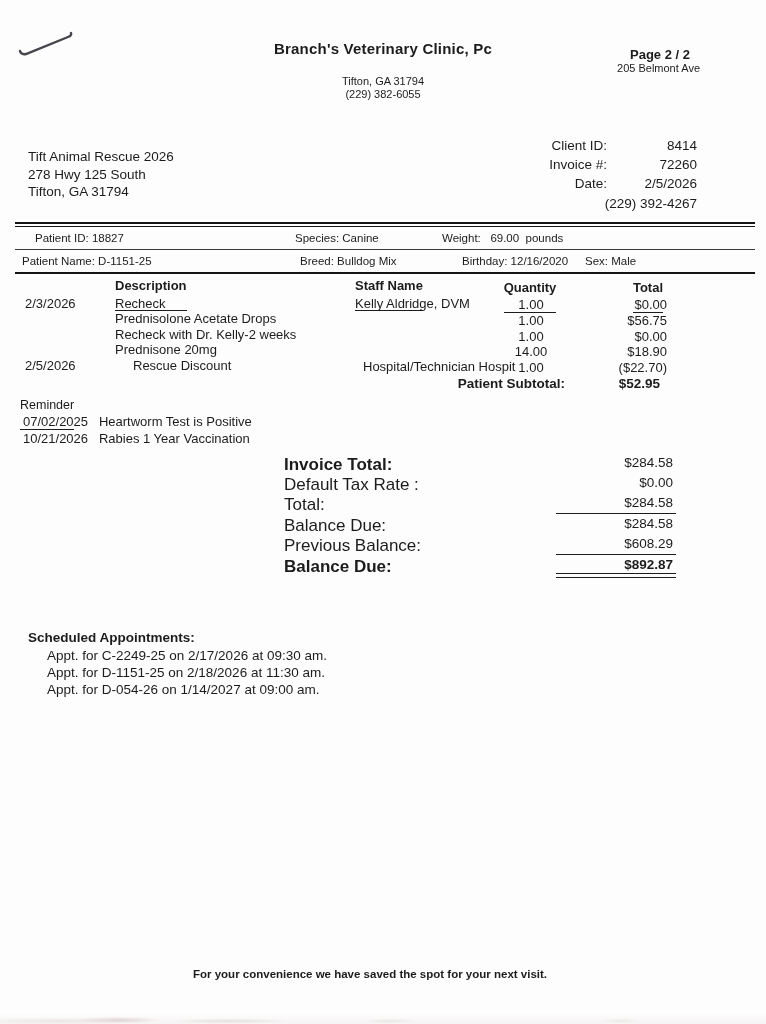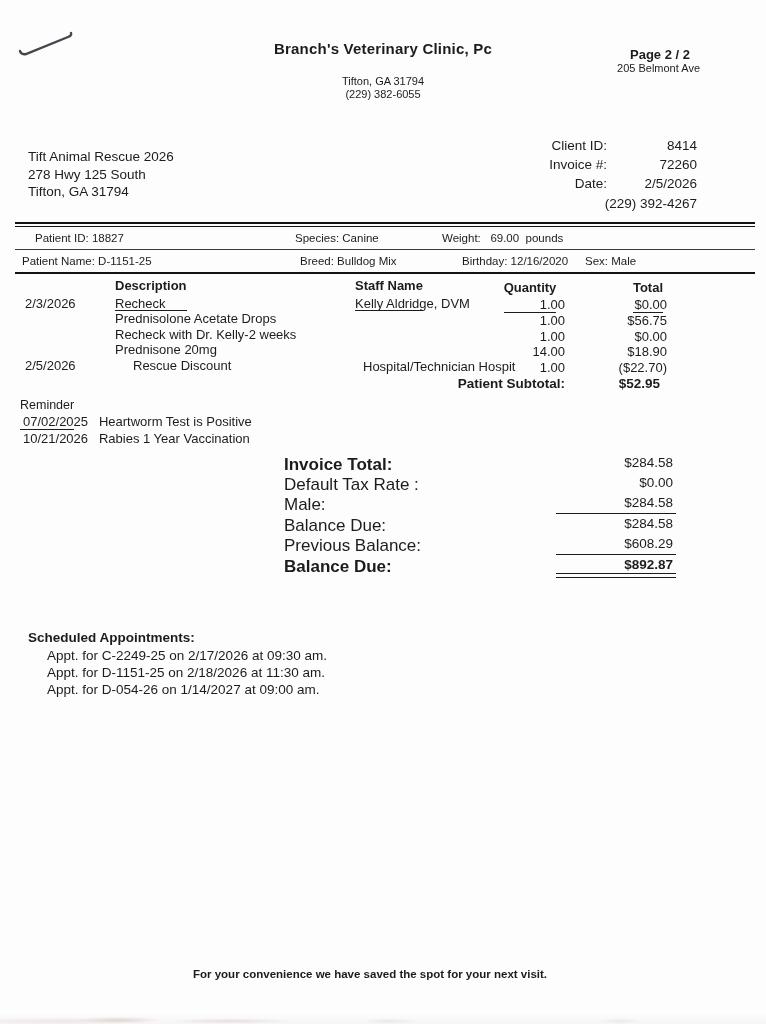--- a/index.html
+++ b/index.html
@@ -31,21 +31,21 @@
   .band { position:absolute; left:15px; top:222px; width:740px; }
   .band-toprule { height:5px; border-top:2.5px solid #141414; border-bottom:1.5px solid #141414; }
   .band-row { position:relative; height:22px; font-size:11.5px; }
   .band-row .f { position:absolute; top:5px; }
   .band-mid { border-top:1px solid #3a3a3a; }
   .band-bottomrule { border-top:2.5px solid #141414; height:3px; }
 
   
   .thead span.u { border-bottom:1.5px solid #1c1c1c; }
   .t-cell { position:absolute; font-size:13px; }
-  .qty-col   { left:497px; width:68px; text-align:right; }
+  .qty-col   { left:497px; width:68px; text-align:center; }
   .total-col { left:545px; width:122px; text-align:right; }
   .qty-head  { left:490px; width:80px; text-align:center; }
   .total-head{ left:612px; width:72px; text-align:center; }
 
   .totals-label { left:284px; width:260px; text-align:left; font-size:17px; }
   .totals-value { left:553px; width:120px; text-align:right; font-size:13.5px; }
   .totals-rule  { left:556px; width:120px; border-top:1.5px solid #1c1c1c; height:0; }
   .totals-double{ left:556px; width:120px; height:5px; border-top:1.5px solid #1c1c1c; border-bottom:1.5px solid #1c1c1c; }
 
   .rem-head { font-size:12.5px; }
@@ -191,21 +191,21 @@
     <span>10/21/2026</span>&nbsp;&nbsp;
     <span>Rabies 1 Year Vaccination</span>
   </div>
 
   <span class="abs totals-label b" style="top:455px;">Invoice Total:</span>
   <span class="abs totals-value" style="top:455px;">$284.58</span>
 
   <span class="abs totals-label" style="top:475px;">Default Tax Rate :</span>
   <span class="abs totals-value" style="top:475px;">$0.00</span>
 
-  <span class="abs totals-label" style="top:495px;">Male:</span>
+  <span class="abs totals-label" style="top:495px;">Total:</span>
   <span class="abs totals-value" style="top:495px;">$284.58</span>
   <div class="abs totals-rule" style="top:513px;"></div>
 
   <span class="abs totals-label" style="top:516px;">Balance Due:</span>
   <span class="abs totals-value" style="top:516px;">$284.58</span>
 
   <span class="abs totals-label" style="top:536px;">Previous Balance:</span>
   <span class="abs totals-value" style="top:536px;">$608.29</span>
   <div class="abs totals-rule" style="top:554px;"></div>
 

